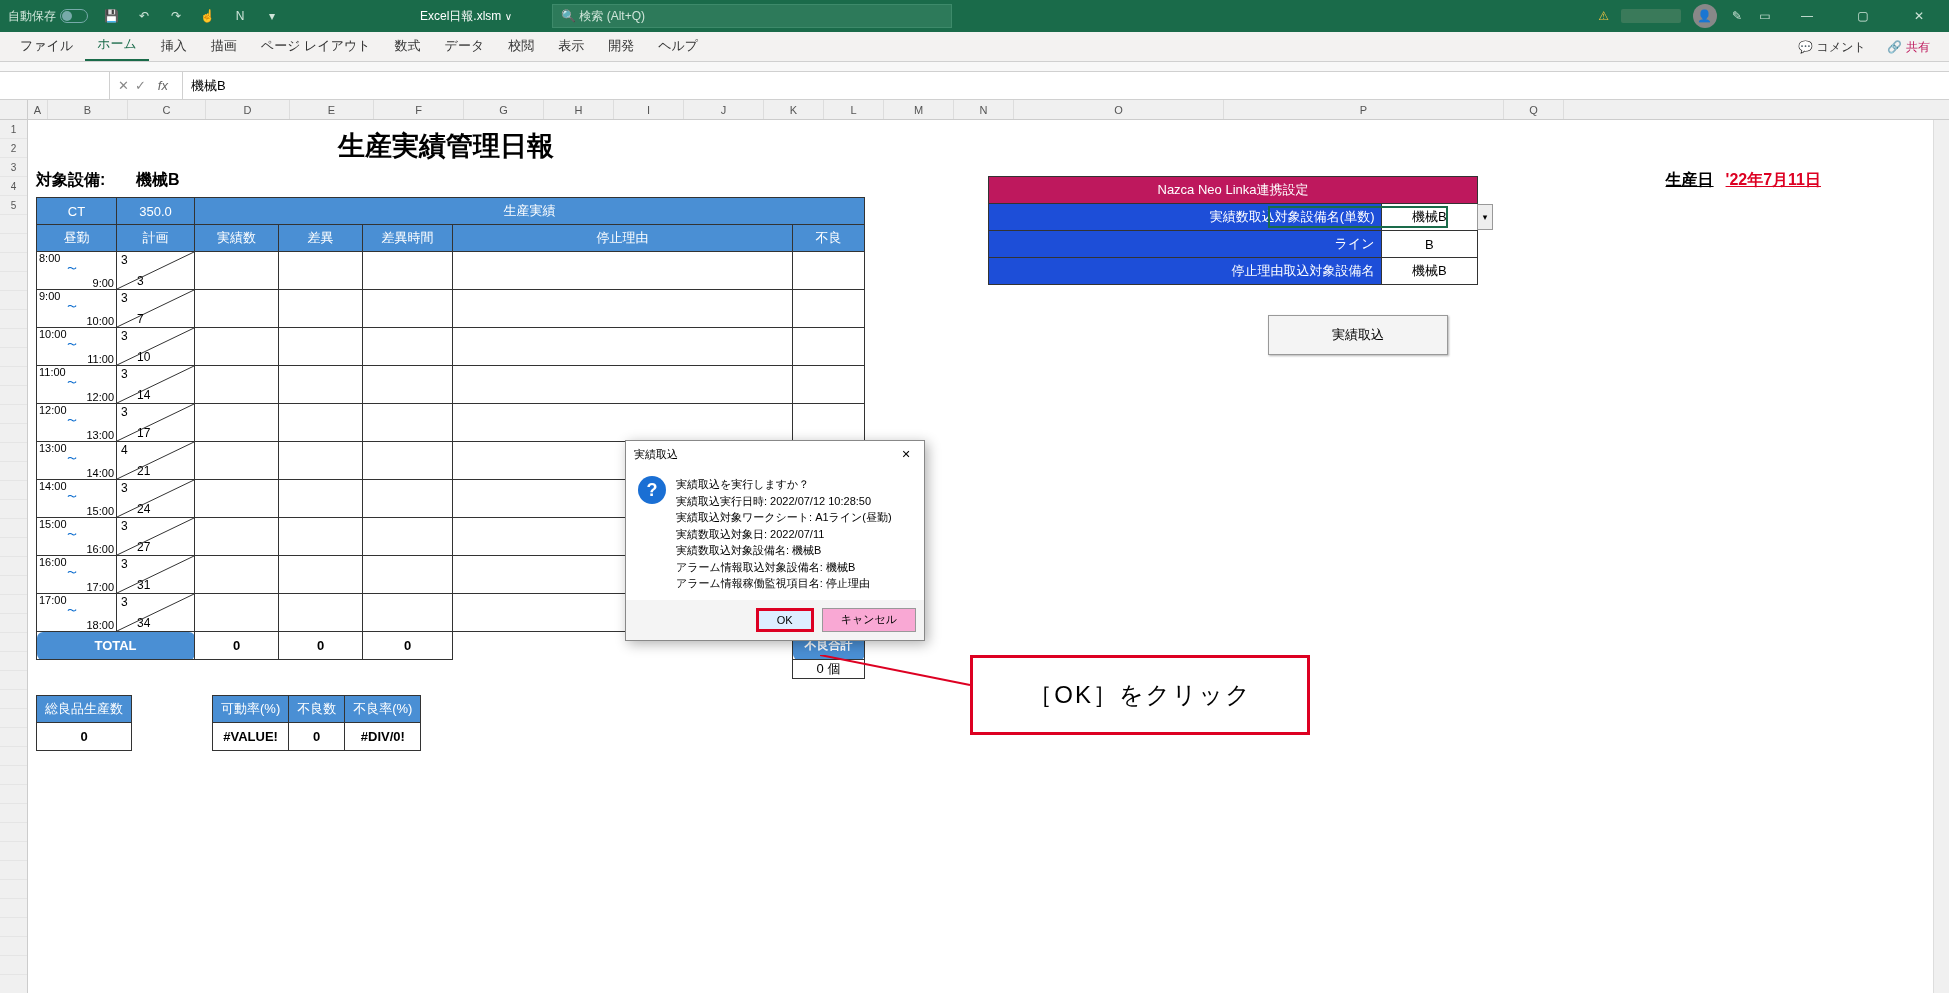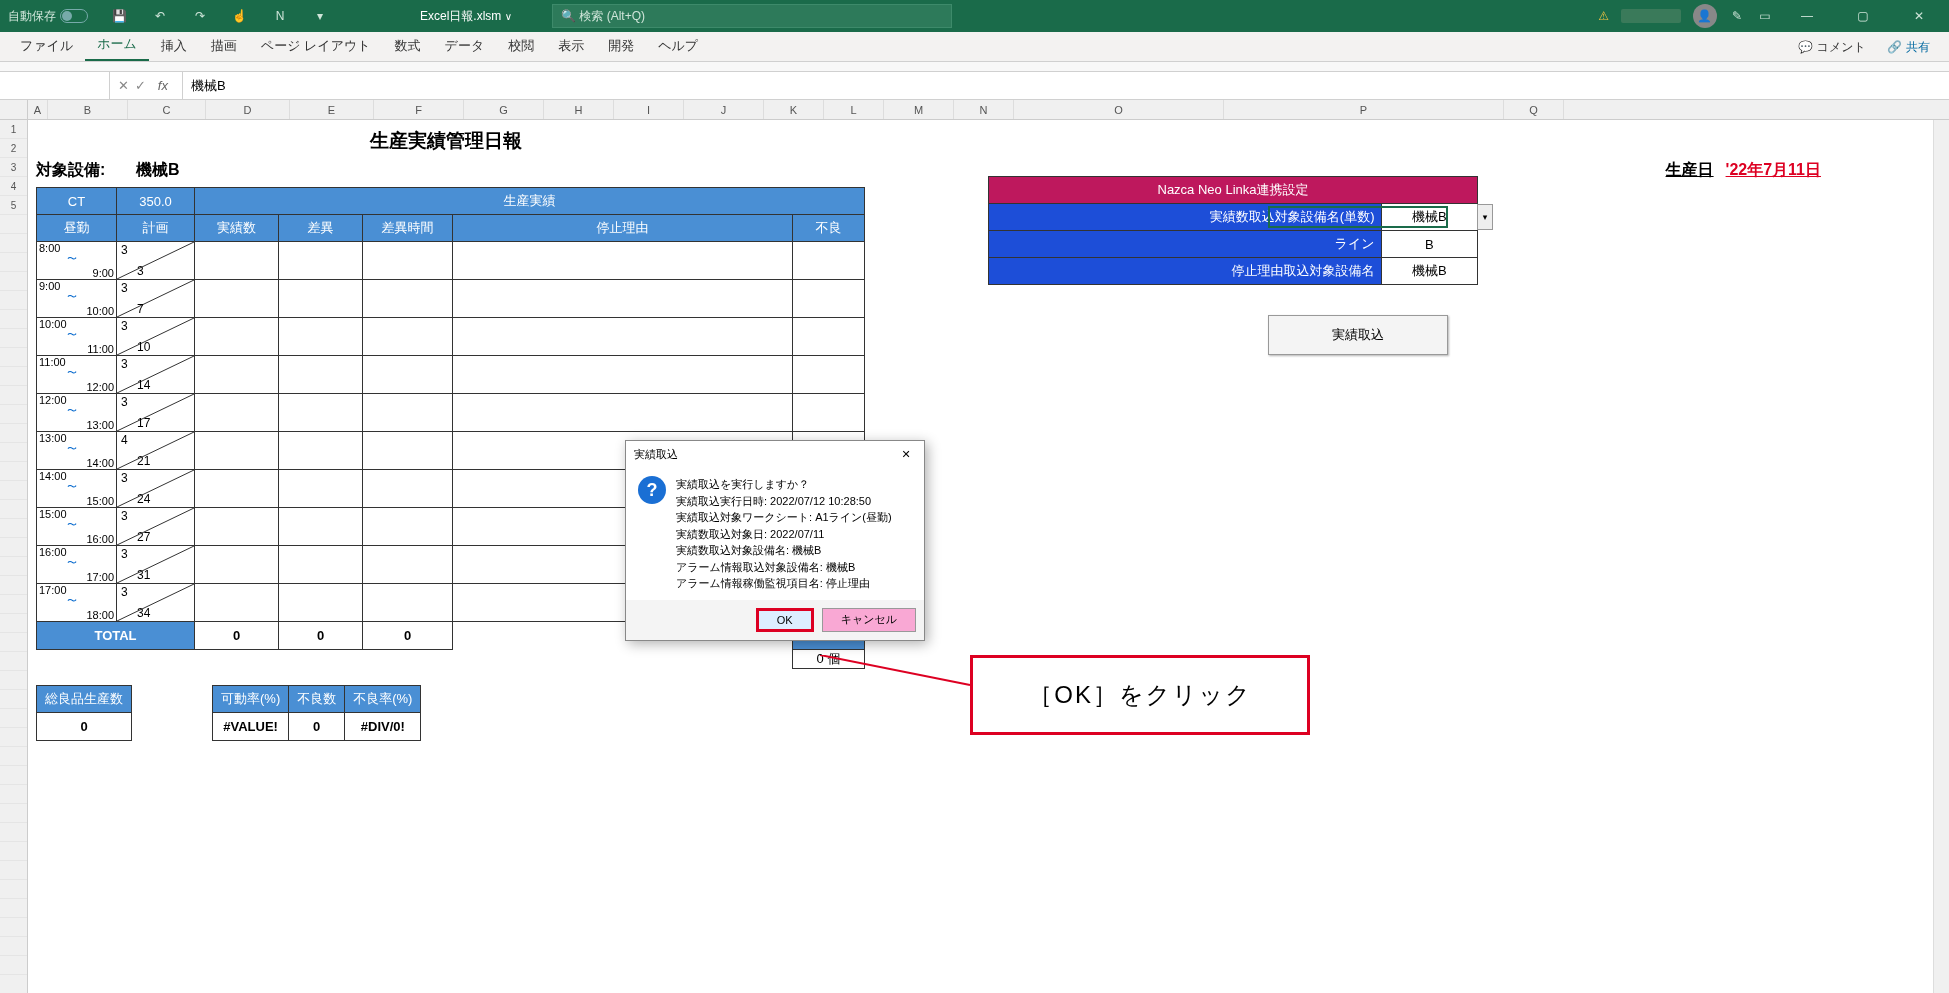--- a/index.html
+++ b/index.html
@@ -1,40 +1,40 @@
 <!DOCTYPE html>
 <html><head>
 <meta charset="utf-8">
 <style>
 * { box-sizing: border-box; margin: 0; padding: 0; }
 body { font-family: "Meiryo", "MS PGothic", sans-serif; font-size: 13px; background: #fff; overflow: hidden; }
 
 
 .titlebar { background: #1a6b4a; height: 32px; display: flex; align-items: center; color: #cfe5d9; font-size: 12px; }
-.titlebar .left { display: flex; align-items: center; gap: 24px; padding-left: 8px; flex: 0 0 380px; }
+.titlebar .left { display: flex; align-items: center; gap: 16px; padding-left: 8px; flex: 0 0 380px; }
 .titlebar .autosave { display: flex; align-items: center; gap: 4px; }
 .titlebar .toggle { width: 28px; height: 14px; border: 1px solid #7aa; border-radius: 7px; position: relative; }
 .titlebar .toggle::after { content:""; width:10px; height:10px; background:#7aa; border-radius:50%; position:absolute; left:1px; top:1px; }
 .titlebar .qat-icon { width:16px; height:16px; display:inline-flex; align-items:center; justify-content:center; color:#cfe5d9; }
 .titlebar .filename { flex:0 0 auto; text-align:center; color:#fff; padding: 0 40px; }
 .titlebar .search { flex: 0 0 400px; }
 .titlebar .search-box { background:#2d7a5a; border:1px solid #3d8a6a; height:24px; width:100%; display:flex; align-items:center; padding:0 8px; color:#cfe5d9; }
 .titlebar .spacer { flex: 1; }
 .titlebar .right { display:flex; align-items:center; gap:12px; padding-right:8px; }
 .titlebar .warn { color:#f5c542; }
 .titlebar .avatar { width:24px; height:24px; border-radius:50%; background:#888; display:inline-flex; align-items:center; justify-content:center; color:#fff; }
 .titlebar .winbtn { width:44px; height:32px; display:inline-flex; align-items:center; justify-content:center; }
 
 
 .ribbon { background:#f3f2f1; height:30px; display:flex; align-items:flex-end; border-bottom:1px solid #d0d0d0; padding:0 8px; }
 .ribbon .tab { padding:6px 12px; font-size:13px; color:#333; cursor:pointer; }
 .ribbon .tab.active { border-bottom:2px solid #1a6b4a; color:#1a6b4a; }
 .ribbon .rspacer { flex:1; }
 .ribbon .rbtn { padding:4px 10px; font-size:12px; color:#333; border:1px solid transparent; }
-.ribbon .rbtn.share { color:#0369a1; }
+.ribbon .rbtn.share { color:#be185d; }
 
 
 .ribbon-body { background:#f8f8f8; height:10px; border-bottom:1px solid #d0d0d0; }
 
 
 .formula-bar { height:28px; display:flex; align-items:center; border-bottom:1px solid #d0d0d0; background:#fff; }
 .formula-bar .namebox { width:110px; border-right:1px solid #d0d0d0; height:100%; display:flex; align-items:center; padding:0 8px; font-size:12px; }
 .formula-bar .fx-btns { display:flex; align-items:center; gap:6px; padding:0 8px; border-right:1px solid #d0d0d0; height:100%; color:#888; }
 .formula-bar .fx-label { font-style:italic; color:#666; padding:0 6px; }
 .formula-bar .fx-input { flex:1; padding:0 8px; height:100%; display:flex; align-items:center; }
@@ -46,21 +46,21 @@
 
 
 .sheet { position:relative; height:calc(100vh - 120px); overflow:hidden; }
 .rowhdr { position:absolute; left:0; top:0; width:28px; bottom:0; background:#f0f0f0; border-right:1px solid #ccc; font-size:10px; color:#555; }
 .rowhdr div { height:19px; text-align:center; border-bottom:1px solid #e5e5e5; line-height:19px; }
 .grid { position:absolute; left:28px; right:0; top:0; bottom:0; }
 
 
 .content { position:relative; padding:4px 8px; }
 
-.title-big { font-size:19px; font-weight:bold; text-align:center; width:820px; margin:4px auto 6px 0; }
+.title-big { font-size:27px; font-weight:bold; text-align:center; width:820px; margin:4px auto 6px 0; }
 .meta-row { display:flex; align-items:center; font-size:16px; font-weight:bold; margin-bottom:6px; }
 .meta-row .lbl { width:100px; }
 .meta-row .val { width:140px; }
 .meta-row .sp { flex:1; }
 .meta-row .date-lbl { text-decoration:underline; margin-right:12px; }
 .meta-row .date-val { color:#d02; text-decoration:underline; }
 
 
 table.prod { border-collapse:collapse; }
 table.prod th, table.prod td { border:1px solid #333; font-size:13px; }
@@ -68,21 +68,21 @@
 table.prod .th2 { background:#4a8fd4; color:#fff; }
 table.prod td { background:#fff; text-align:center; height:19px; vertical-align:middle; }
 table.prod .timecell { font-size:11px; text-align:left; padding:0 2px; position:relative; height:38px; }
 table.prod .timecell .t1 { position:absolute; top:0; left:2px; }
 table.prod .timecell .t2 { position:absolute; bottom:0; right:2px; }
 table.prod .timecell .tilde { position:absolute; left:30px; top:10px; color:#06c; font-size:10px; }
 table.prod .plancell { font-size:12px; text-align:left; padding-left:4px; position:relative; height:38px; }
 table.prod .plancell .p1 { position:absolute; top:1px; left:4px; }
 table.prod .plancell .p2 { position:absolute; bottom:1px; left:20px; }
 table.prod .plancell .diag { position:absolute; width:100%; height:100%; top:0; left:0; }
-table.prod tr.total td, table.prod tr.total th { background:#4a8fd4; color:#fff; font-weight:bold; height:28px; }
+table.prod tr.total td, table.prod tr.total th { background:#4a8fd4; color:#fff; font-weight:bold; height:28px;border-radius:6px; }
 table.prod tr.total td.white { background:#fff; color:#000; }
 table.prod .defect-sum { font-size:12px; }
 
 
 table.summary { border-collapse:collapse; margin-top:16px; }
 table.summary th { background:#4a8fd4; color:#fff; font-weight:normal; border:1px solid #333; padding:4px 8px; }
 table.summary td { border:1px solid #333; text-align:center; padding:6px 10px; font-weight:bold; }
 
 
 .config-block { position:absolute; left:960px; top:56px; }

